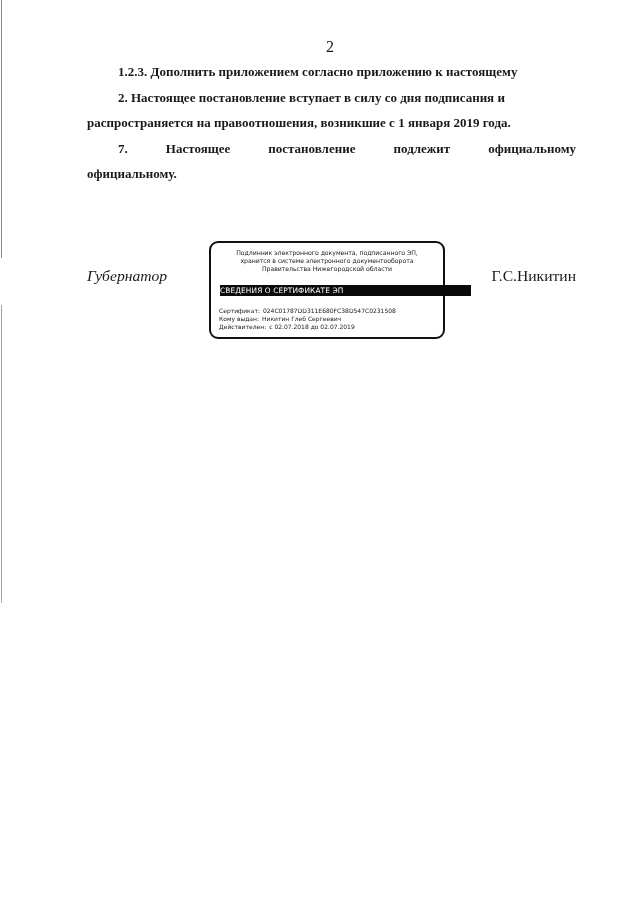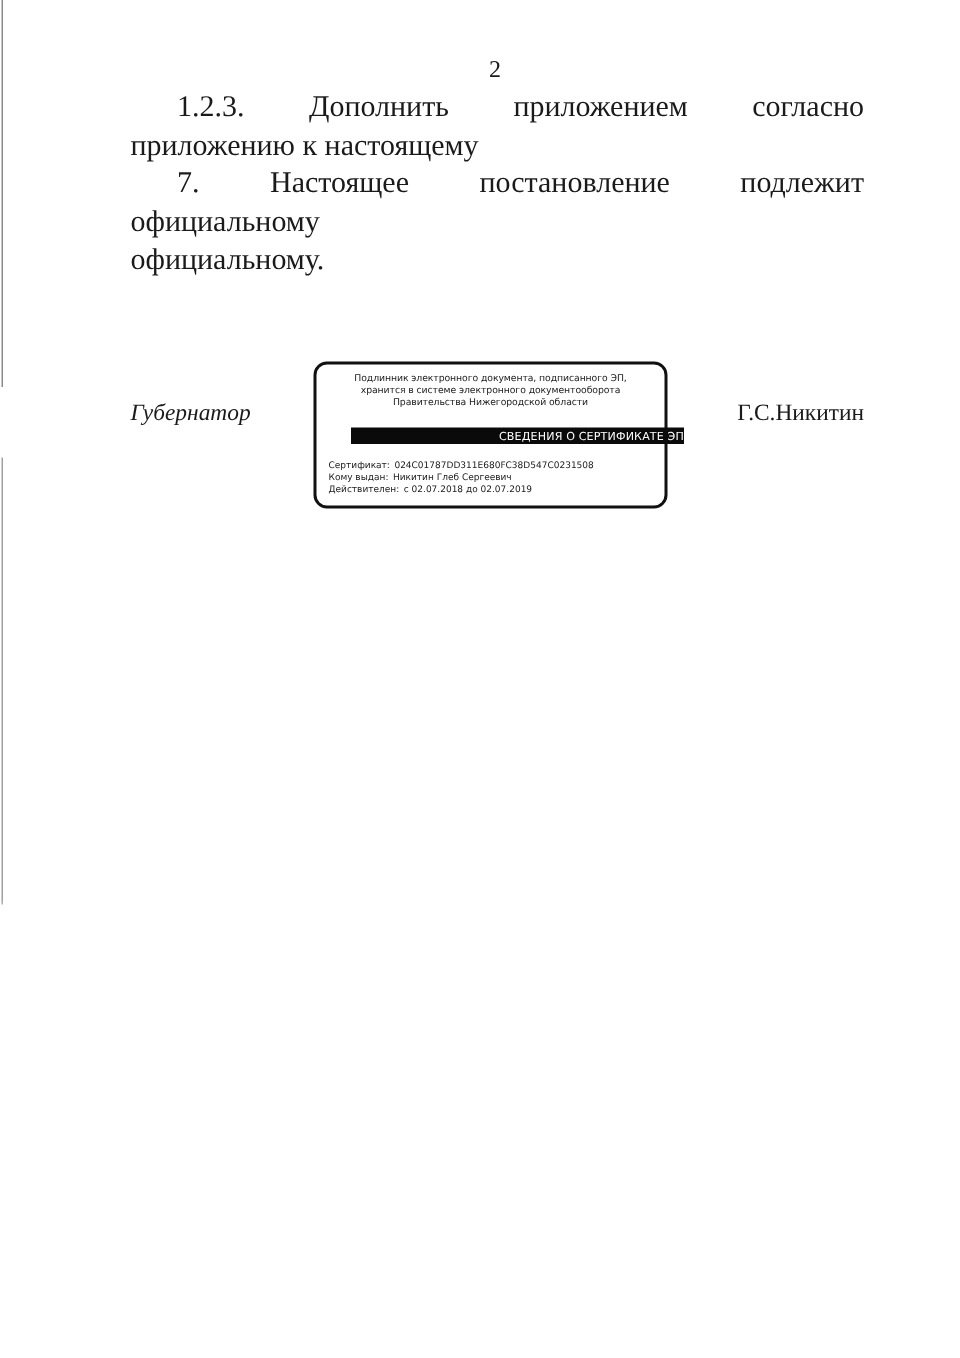--- a/index.html
+++ b/index.html
@@ -32,22 +32,23 @@
       width: 660px;
       text-align: center;
       font-size: 16px;
       line-height: 20px;
     }
     .body-text {
       position: absolute;
       top: 59px;
       left: 87px;
       width: 489px;
-      font-size: 20px;
+      font-size: 13px;
       line-height: 25.6px;
+      font-weight: bold;
     }
     .para {
       margin: 0;
       text-indent: 31px;
       text-align: justify;
       text-align-last: left;
     }
     .para .rest {
       display: block;
       text-indent: 0;
@@ -93,29 +94,28 @@
       width: 100%;
       text-align: center;
       font-size: 6.2px;
       line-height: 8.2px;
       letter-spacing: -0.05px;
     }
     .ep-stamp .stamp-bar {
       position: absolute;
       top: 42px;
       left: 9px;
-      width: 222px;
+      width: 251px;
       height: 11px;
       background: #0a0a0a;
       color: #ffffff;
       font-size: 7.4px;
       line-height: 11px;
-      text-align: right;
+      text-align: left;
       letter-spacing: 0.1px;
-      margin-left: 14px;
     }
     .ep-stamp .stamp-details {
       position: absolute;
       top: 64px;
       left: 8px;
       font-size: 6px;
       line-height: 8px;
       white-space: nowrap;
     }
     .ep-stamp .stamp-details .label {
@@ -128,20 +128,24 @@
 
 <div class="scan-edge a"></div>
 <div class="scan-edge b"></div>
 <div class="scan-edge c"></div>
 
 <div class="page-number">2</div>
 
 <div class="body-text">
   <p class="para">
     <span>1.2.3. Дополнить приложением согласно приложению к настоящему</span>
+  </p>
+  <p class="para">
+    <span>2. Настоящее постановление вступает в силу со дня подписания и</span>
+    <span class="rest">распространяется на правоотношения, возникшие с 1 января 2019 года.</span>
   </p>
   <p class="para">
     <span class="spread-line" style="display:block;text-align:justify;text-align-last:justify;">7. Настоящее постановление подлежит официальному</span>
     <span class="rest">официальному.</span>
   </p>
 </div>
 
 <div class="signature-row">
   <span class="signature-title">Губернатор</span>
   <span class="signature-name">Г.С.Никитин</span>

